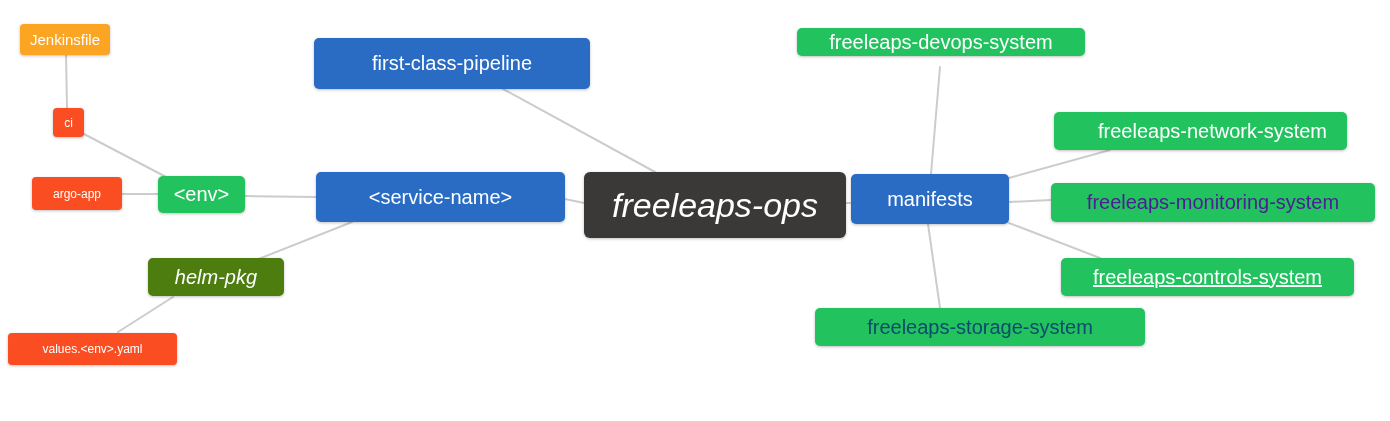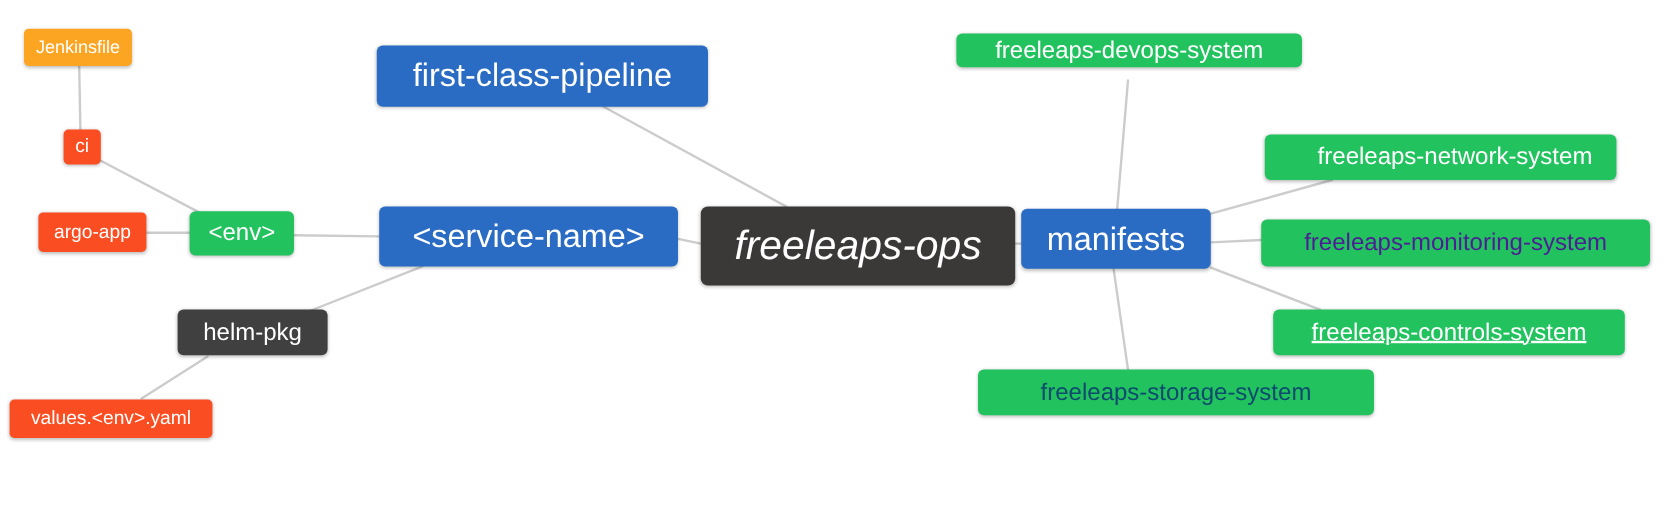--- a/index.html
+++ b/index.html
@@ -33,23 +33,23 @@
     align-items: center;
     justify-content: center;
     color: #ffffff;
     border-radius: 5px;
     box-shadow: 0 1px 3px rgba(0,0,0,0.25);
     white-space: nowrap;
     cursor: pointer;
     user-select: none;
   }
   .lvl0 { font-size: 34px; border-radius: 6px; }
-  .lvl1 { font-size: 27px; }
+  .lvl1 { font-size: 20px; }
   .lvl2 { font-size: 20px; }
-  .lvl3 { font-size: 16px; border-radius: 4px; }
+  .lvl3 { font-size: 12px; border-radius: 4px; }
   .lvl4 { font-size: 15px; border-radius: 4px; }
 </style>
 </head>
 <body>
 
 <div class="canvas">
   <svg class="edges" viewBox="0 0 1390 421" xmlns="http://www.w3.org/2000/svg">
       <line x1="66" y1="55" x2="67" y2="108" stroke="#cccccc"></line>
       <line x1="84" y1="134" x2="168" y2="178" stroke="#cccccc"></line>
       <line x1="122" y1="194" x2="158" y2="194" stroke="#cccccc"></line>
@@ -64,21 +64,21 @@
       <line x1="1009" y1="202" x2="1051" y2="200" stroke="#cccccc"></line>
       <line x1="1009" y1="223" x2="1100" y2="258" stroke="#cccccc"></line>
       <line x1="928" y1="224" x2="940" y2="308" stroke="#cccccc"></line>
     </svg>
   <div>
       <div class="node lvl0" style="left: 584px; top: 172px; width: 262px; height: 66px; background: rgb(59, 56, 56); color: rgb(255, 255, 255); font-style: italic;">freeleaps-ops</div>
       <div class="node lvl1" style="left: 314px; top: 38px; width: 276px; height: 51px; background: rgb(42, 108, 195); color: rgb(255, 255, 255);">first-class-pipeline</div>
       <div class="node lvl1" style="left: 316px; top: 172px; width: 249px; height: 50px; background: rgb(42, 108, 195); color: rgb(255, 255, 255);">&lt;service-name&gt;</div>
       <div class="node lvl1" style="left: 851px; top: 174px; width: 158px; height: 50px; background: rgb(42, 108, 195); color: rgb(255, 255, 255);">manifests</div>
       <div class="node lvl2" style="left: 158px; top: 176px; width: 87px; height: 37px; background: rgb(34, 195, 95); color: rgb(255, 255, 255);">&lt;env&gt;</div>
-      <div class="node lvl2" style="left: 148px; top: 258px; width: 125px; height: 38px; background: #404040; color: rgb(255, 255, 255);">helm-pkg</div>
+      <div class="node lvl2" style="left: 148px; top: 258px; width: 136px; height: 38px; background: #4d7c0f; color: rgb(255, 255, 255); font-style: italic;">helm-pkg</div>
       <div class="node lvl2" style="left: 797px; top: 28px; width: 288px; height: 28px; background: rgb(34, 195, 95); color: rgb(255, 255, 255);">freeleaps-devops-system</div>
       <div class="node lvl2" style="left: 1054px; top: 112px; width: 293px; height: 38px; background: rgb(34, 195, 95); color: rgb(255, 255, 255); padding-left: 24px;">freeleaps-network-system</div>
       <div class="node lvl2" style="left: 1051px; top: 183px; width: 324px; height: 39px; background: rgb(34, 195, 95); color: #4c1d95;">freeleaps-monitoring-system</div>
       <div class="node lvl2" style="left: 1061px; top: 258px; width: 293px; height: 38px; background: rgb(34, 195, 95); color: rgb(255, 255, 255); text-decoration: underline;">freeleaps-controls-system</div>
       <div class="node lvl2" style="left: 815px; top: 308px; width: 330px; height: 38px; background: rgb(34, 195, 95); color: #0c4a6e;">freeleaps-storage-system</div>
       <div class="node lvl3" style="left: 53px; top: 108px; width: 31px; height: 29px; background: rgb(250, 78, 34); color: rgb(255, 255, 255);">ci</div>
       <div class="node lvl3" style="left: 32px; top: 177px; width: 90px; height: 33px; background: rgb(250, 78, 34); color: rgb(255, 255, 255);">argo-app</div>
       <div class="node lvl3" style="left: 8px; top: 333px; width: 169px; height: 32px; background: rgb(250, 78, 34); color: rgb(255, 255, 255);">values.&lt;env&gt;.yaml</div>
       <div class="node lvl4" style="left: 20px; top: 24px; width: 90px; height: 31px; background: rgb(252, 165, 34); color: rgb(255, 255, 255);">Jenkinsfile</div>
     </div>

